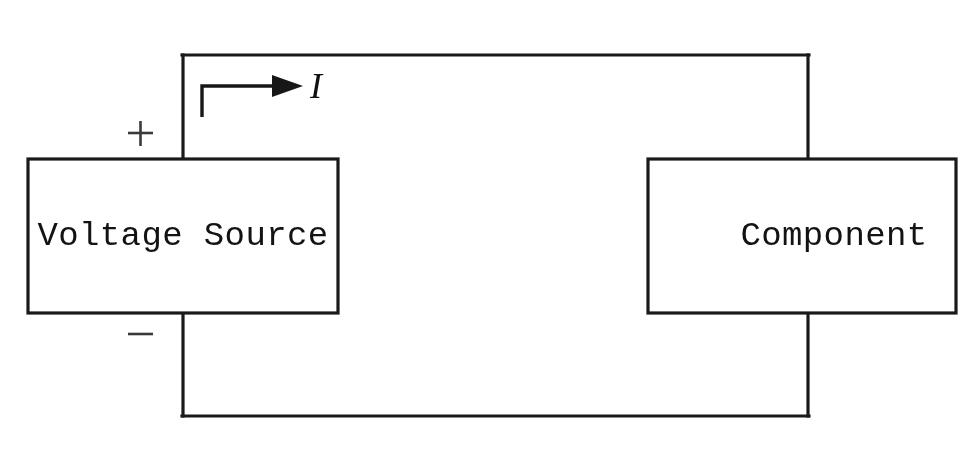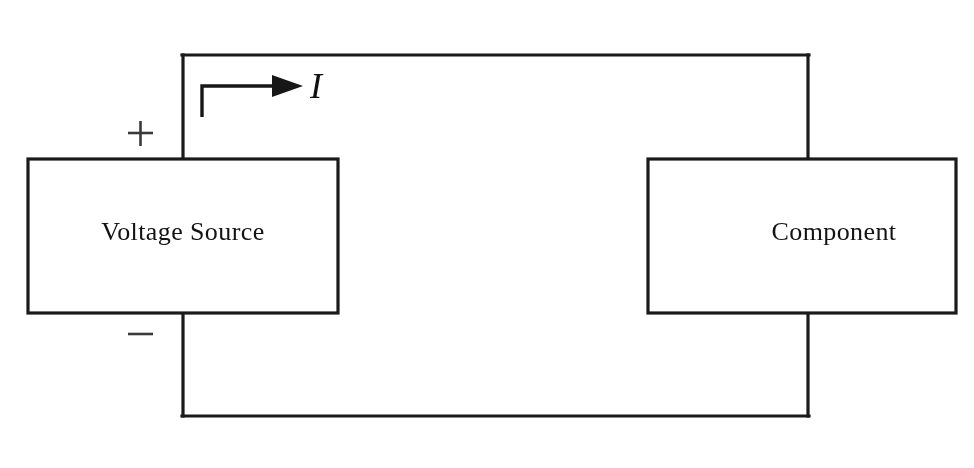--- a/index.html
+++ b/index.html
@@ -49,22 +49,22 @@
     fill: #171717;
     stroke: none;
   }
   .sign-stroke {
     stroke: #3a3a3a;
     stroke-width: 2.6;
     stroke-linecap: butt;
   }
   .box-label {
     position: absolute;
-    font-family: Liberation Serif, serif;
-    font-size: 26px;
+    font-family: Liberation Mono, monospace;
+    font-size: 34px;
     font-weight: 400;
     color: #131313;
     letter-spacing: 0.4px;
     white-space: nowrap;
     text-align: center;
     line-height: 1;
     user-select: none;
   }
   #label-voltage-source {
     left: 28px;

